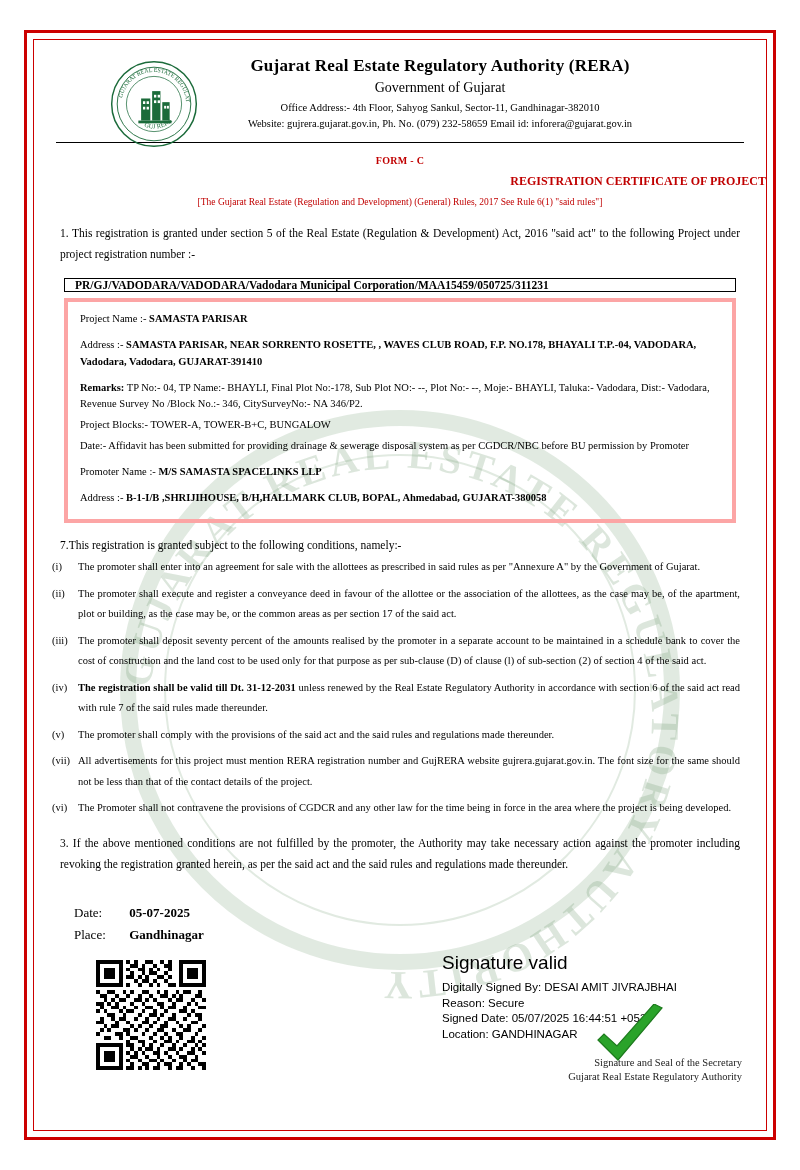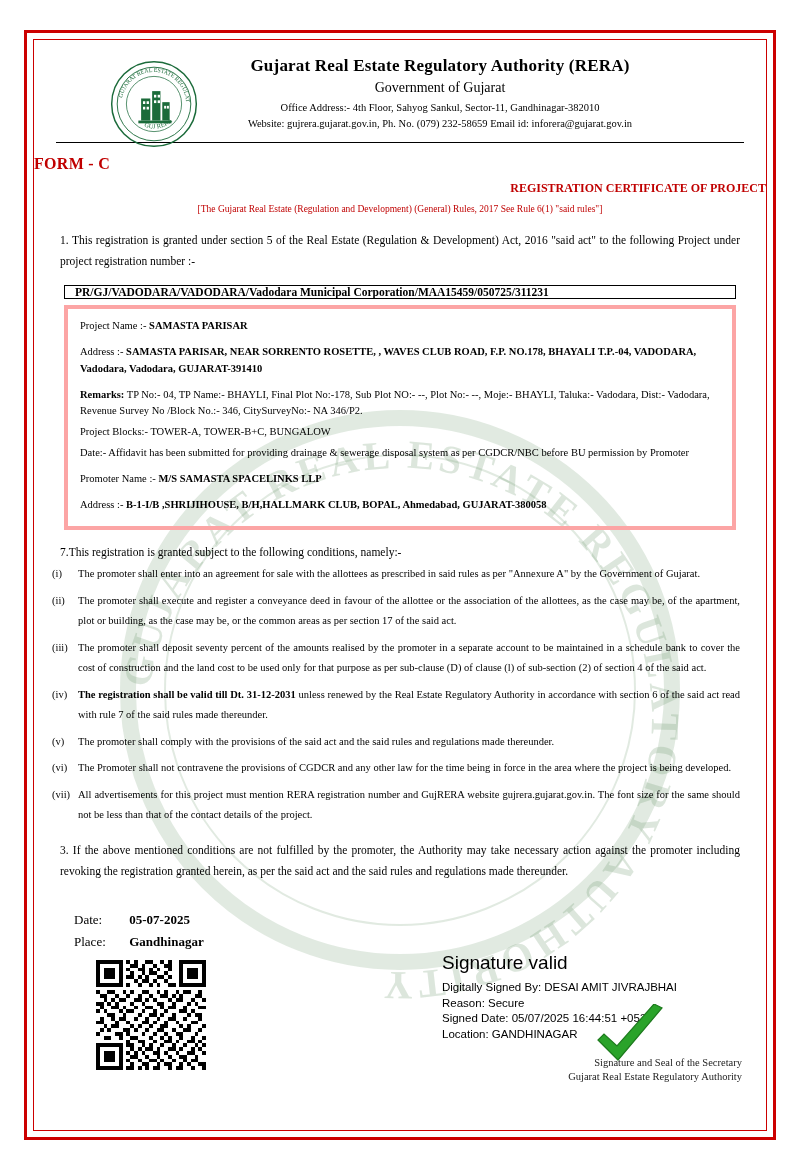--- a/index.html
+++ b/index.html
@@ -82,23 +82,23 @@
     margin-bottom: 4px;
   }
   .h-sub { font-size: 14px; margin-bottom: 4px; }
   .h-line { font-size: 10.5px; line-height: 1.5; }
   .rule {
     border-bottom: 1.5px solid #000;
     margin: 4px 22px 0 22px;
   }
   
   .form-title {
-    text-align:left;
+    text-align:center;
     margin-top: 12px;
-    font-size: 16px;
+    font-size: 10px;
     color: #c00000;
     font-weight: bold;
     letter-spacing: .3px;
   }
   .form-title2 {
     text-align:right;
     margin-top: 8px;
     font-size: 12px;
     color: #c00000;
     font-weight: bold;
@@ -321,26 +321,26 @@
         <span class="num">(iv)</span>
         <span class="b">The registration shall be valid till Dt.</span>
         <span class="b u">31-12-2031</span>
         <span>unless renewed by the Real Estate Regulatory Authority in accordance with section 6 of the said act read with rule 7 of the said rules made thereunder.</span>
       </div>
       <div class="cond">
         <span class="num">(v)</span>
         <span>The promoter shall comply with the provisions of the said act and the said rules and regulations made thereunder.</span>
       </div>
       <div class="cond">
+        <span class="num">(vii)</span>
+        <span>All advertisements for this project must mention RERA registration number and GujRERA website gujrera.gujarat.gov.in. The font size for the same should not be less than that of the contact details of the project.</span>
+      </div>
+      <div class="cond">
         <span class="num">(vi)</span>
         <span>The Promoter shall not contravene the provisions of CGDCR and any other law for the time being in force in the area where the project is being developed.</span>
-      </div>
-      <div class="cond">
-        <span class="num">(vii)</span>
-        <span>All advertisements for this project must mention RERA registration number and GujRERA website gujrera.gujarat.gov.in. The font size for the same should not be less than that of the contact details of the project.</span>
       </div>
 
       <div class="closing">3. If the above mentioned conditions are not fulfilled by the promoter, the Authority may take necessary action against the promoter including revoking the registration granted herein, as per the said act and the said rules and regulations made thereunder.</div>
 
       <div class="dateline">
         <div>
           <span class="lbl">Date:</span>
           <span class="val">05-07-2025</span>
         </div>
         <div>

